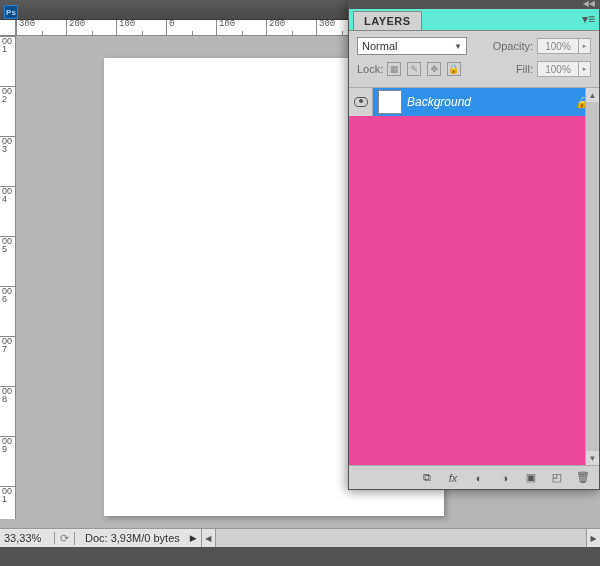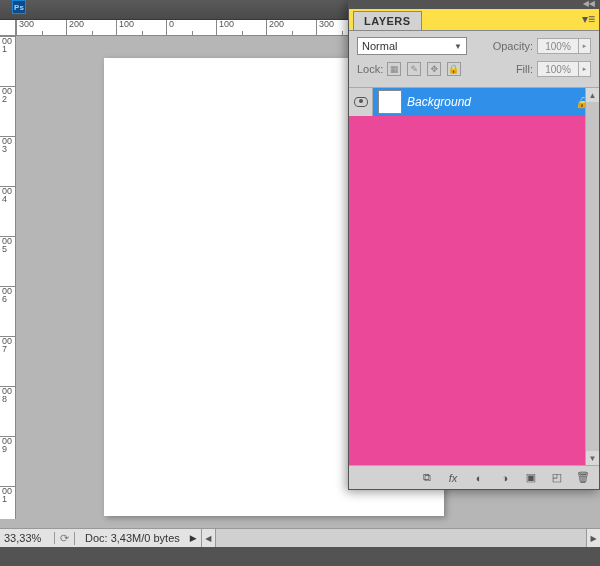--- a/index.html
+++ b/index.html
@@ -1,28 +1,28 @@
 <!DOCTYPE html>
 <html><head>
 <meta charset="utf-8">
 <style>
 * { box-sizing: border-box; margin: 0; padding: 0; font-family: "Segoe UI", Tahoma, sans-serif; }
 body { width: 600px; height: 566px; background: #535353; overflow: hidden; position: relative; }
 
 
-.titlebar { height: 20px; background: linear-gradient(#5a5a5a,#4a4a4a); display: flex; align-items: flex-start; padding: 0 12px; border-bottom: 1px solid #373737; }
+.titlebar { height: 20px; background: linear-gradient(#5a5a5a,#4a4a4a); display: flex; align-items: flex-end; padding: 0 4px; border-bottom: 1px solid #373737; }
 .ps-icon { width: 14px; height: 14px; background: #0b4c8a; border: 1px solid #1984d8; color: #a8d1f0; font-size: 8px; font-weight: bold; display: flex; align-items: center; justify-content: center; margin-right: 6px; }
 .titlebar-text { color: #e6e6e6; font-size: 12px; }
 .win-controls { margin-left: auto; display: flex; gap: 6px; }
 .win-btn { width: 12px; height: 12px; color: #ccc; font-size: 10px; display: flex; align-items: center; justify-content: center; cursor: pointer; }
 
 
 .workspace { position: absolute; top: 20px; left: 0; width: 600px; height: 527px; background: #b6b6b6; }
 .ruler-h { position: absolute; top: 0; left: 16px; right: 0; height: 16px; background: #fff; border-bottom: 1px solid #888; font-size: 9px; color: #555; display: flex; overflow: hidden; }
-.ruler-h div { width: 50px; border-left: 1px solid #888; padding-left: 2px; height: 16px; line-height: 9px; flex-shrink: 0; position: relative; }
+.ruler-h div { width: 50px; border-left: 1px solid #888; padding-left: 2px; height: 16px; line-height: 9px; flex-shrink: 0; position: relative; font-family: Liberation Mono, monospace; }
 .ruler-h div::after { content:""; position:absolute; bottom:0; left:25px; width:1px; height:5px; background:#888;}
 .ruler-v { position: absolute; top: 16px; left: 0; width: 16px; bottom: 28px; background: #fff; border-right: 1px solid #888; font-size: 9px; color: #555; overflow: hidden; }
 .ruler-v div { height: 50px; border-top: 1px solid #888; padding: 0 2px; line-height: 8px; word-break: break-all; }
 .ruler-corner { position: absolute; top: 0; left: 0; width: 16px; height: 16px; background: #fff; border-right: 1px solid #888; border-bottom: 1px solid #888; }
 
 .canvas-area { position: absolute; top: 16px; left: 16px; right: 0; bottom: 16px; background: #b6b6b6; overflow: hidden; }
 .document { position: absolute; top: 22px; left: 88px; width: 340px; height: 458px; background: #fff; box-shadow: 2px 2px 6px rgba(0,0,0,0.3); }
 
 
 .statusbar { position: absolute; bottom: 0; left: 0; right: 0; height: 19px; background: #e3e3e3; border-top: 1px solid #999; display: flex; align-items: center; font-size: 11px; color: #333; margin-top: 42px; }
@@ -32,21 +32,21 @@
 .status-arrow { margin-left: auto; margin-right: 4px; font-size: 9px; }
 .status-scroll { flex: 1; border-left: 1px solid #999; height: 100%; background: #d0d0d0; position: relative; }
 .status-scroll-l, .status-scroll-r { position: absolute; top: 0; bottom: 0; width: 14px; background: #e3e3e3; display: flex; align-items:center; justify-content:center; font-size:8px; color:#555;}
 .status-scroll-l { left: 0; border-right: 1px solid #999; }
 .status-scroll-r { right: 0; border-left: 1px solid #999; }
 
 
 .panel { position: absolute; top: 0; right: 0; width: 252px; height: 490px; background: #d2d2d2; border: 1px solid #535353; box-shadow: -2px 2px 10px rgba(0,0,0,0.4); display: flex; flex-direction: column; }
 .panel-header { height: 8px; background: #535353; display: flex; justify-content: flex-end; padding-right: 4px; }
 .panel-collapse { color: #aaa; font-size: 8px; line-height: 6px; cursor: pointer; }
-.panel-tabbar { height: 22px; background: #fde047; display: flex; align-items: flex-end; padding-left: 4px; border-bottom: 1px solid #888; position: relative; }
+.panel-tabbar { height: 22px; background: #5eead4; display: flex; align-items: flex-end; padding-left: 4px; border-bottom: 1px solid #888; position: relative; }
 .panel-tab { background: #d2d2d2; color: #333; font-size: 11px; font-weight: bold; padding: 3px 10px; border: 1px solid #888; border-bottom: none; letter-spacing: 0.5px; }
 .panel-menu { position: absolute; right: 4px; top: 3px; color: #555; font-size: 12px; cursor: pointer; }
 
 .panel-controls { padding: 6px 8px 4px; }
 .row { display: flex; align-items: center; margin-bottom: 6px; font-size: 11px; color: #6b6b6b; }
 .blend-select { width: 110px; height: 18px; background: #fff; border: 1px solid #8a8a8a; font-size: 11px; padding: 0 4px; display: flex; align-items: center; justify-content: space-between; color: #333; }
 .blend-select .arr { font-size: 8px; color: #555; }
 .label-r { margin-left: auto; }
 .pct-box { width: 42px; height: 16px; background: #eee; border: 1px solid #aaa; font-size: 10px; color: #888; display: inline-flex; align-items: center; justify-content: center; margin-left: 4px; text-align: center; }
 .pct-arr { width: 12px; height: 16px; border: 1px solid #aaa; border-left: none; background: #eee; display: inline-flex; align-items:center; justify-content:center; font-size:7px; color:#888; }
@@ -103,21 +103,21 @@
       <div>008</div>
       <div>009</div>
       <div>001</div>
     </div>
   <div class="canvas-area">
     <div class="document"></div>
   </div>
   <div class="statusbar">
     <div class="status-zoom">33,33%</div>
     <div class="status-sync">⟳</div>
-    <div class="status-doc">Doc: 3,43M/0 bytes</div>
+    <div class="status-doc">Doc: 3,93M/0 bytes</div>
     <div class="status-arrow">▶</div>
     <div class="status-scroll">
       <div class="status-scroll-l">◀</div>
       <div class="status-scroll-r">▶</div>
     </div>
   </div>
 </div>
 
 <div class="panel">
   <div class="panel-header">

